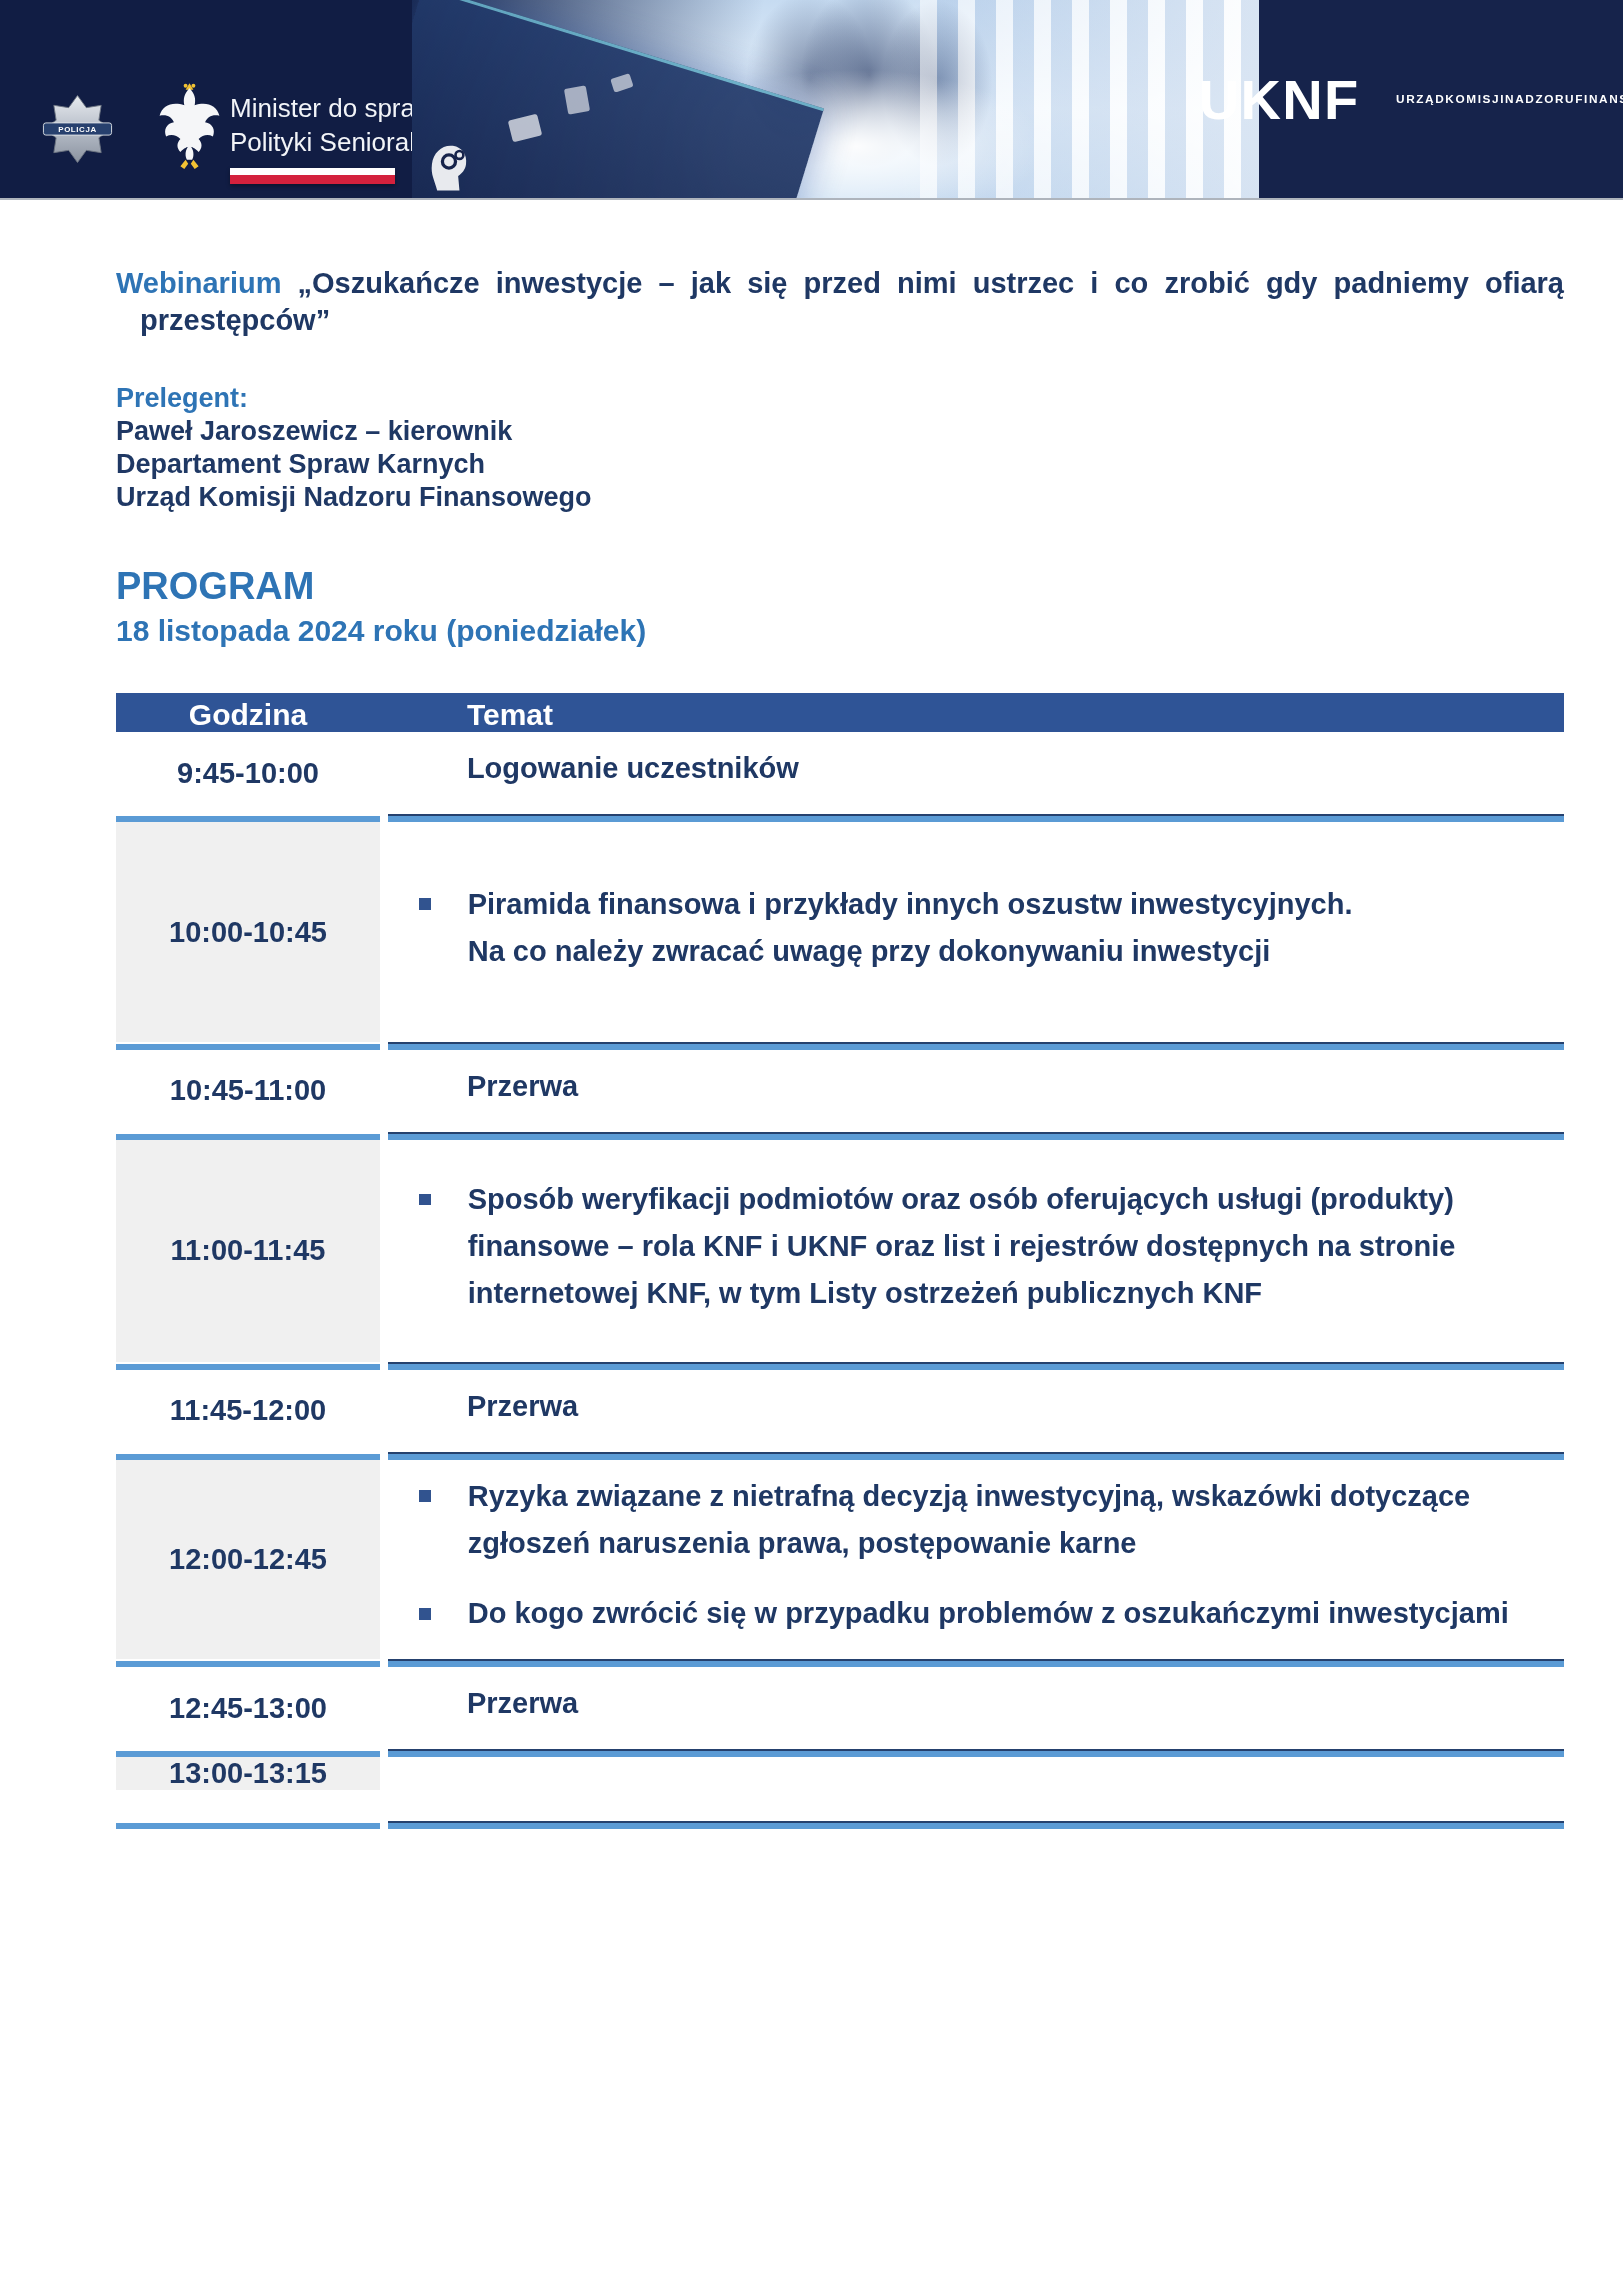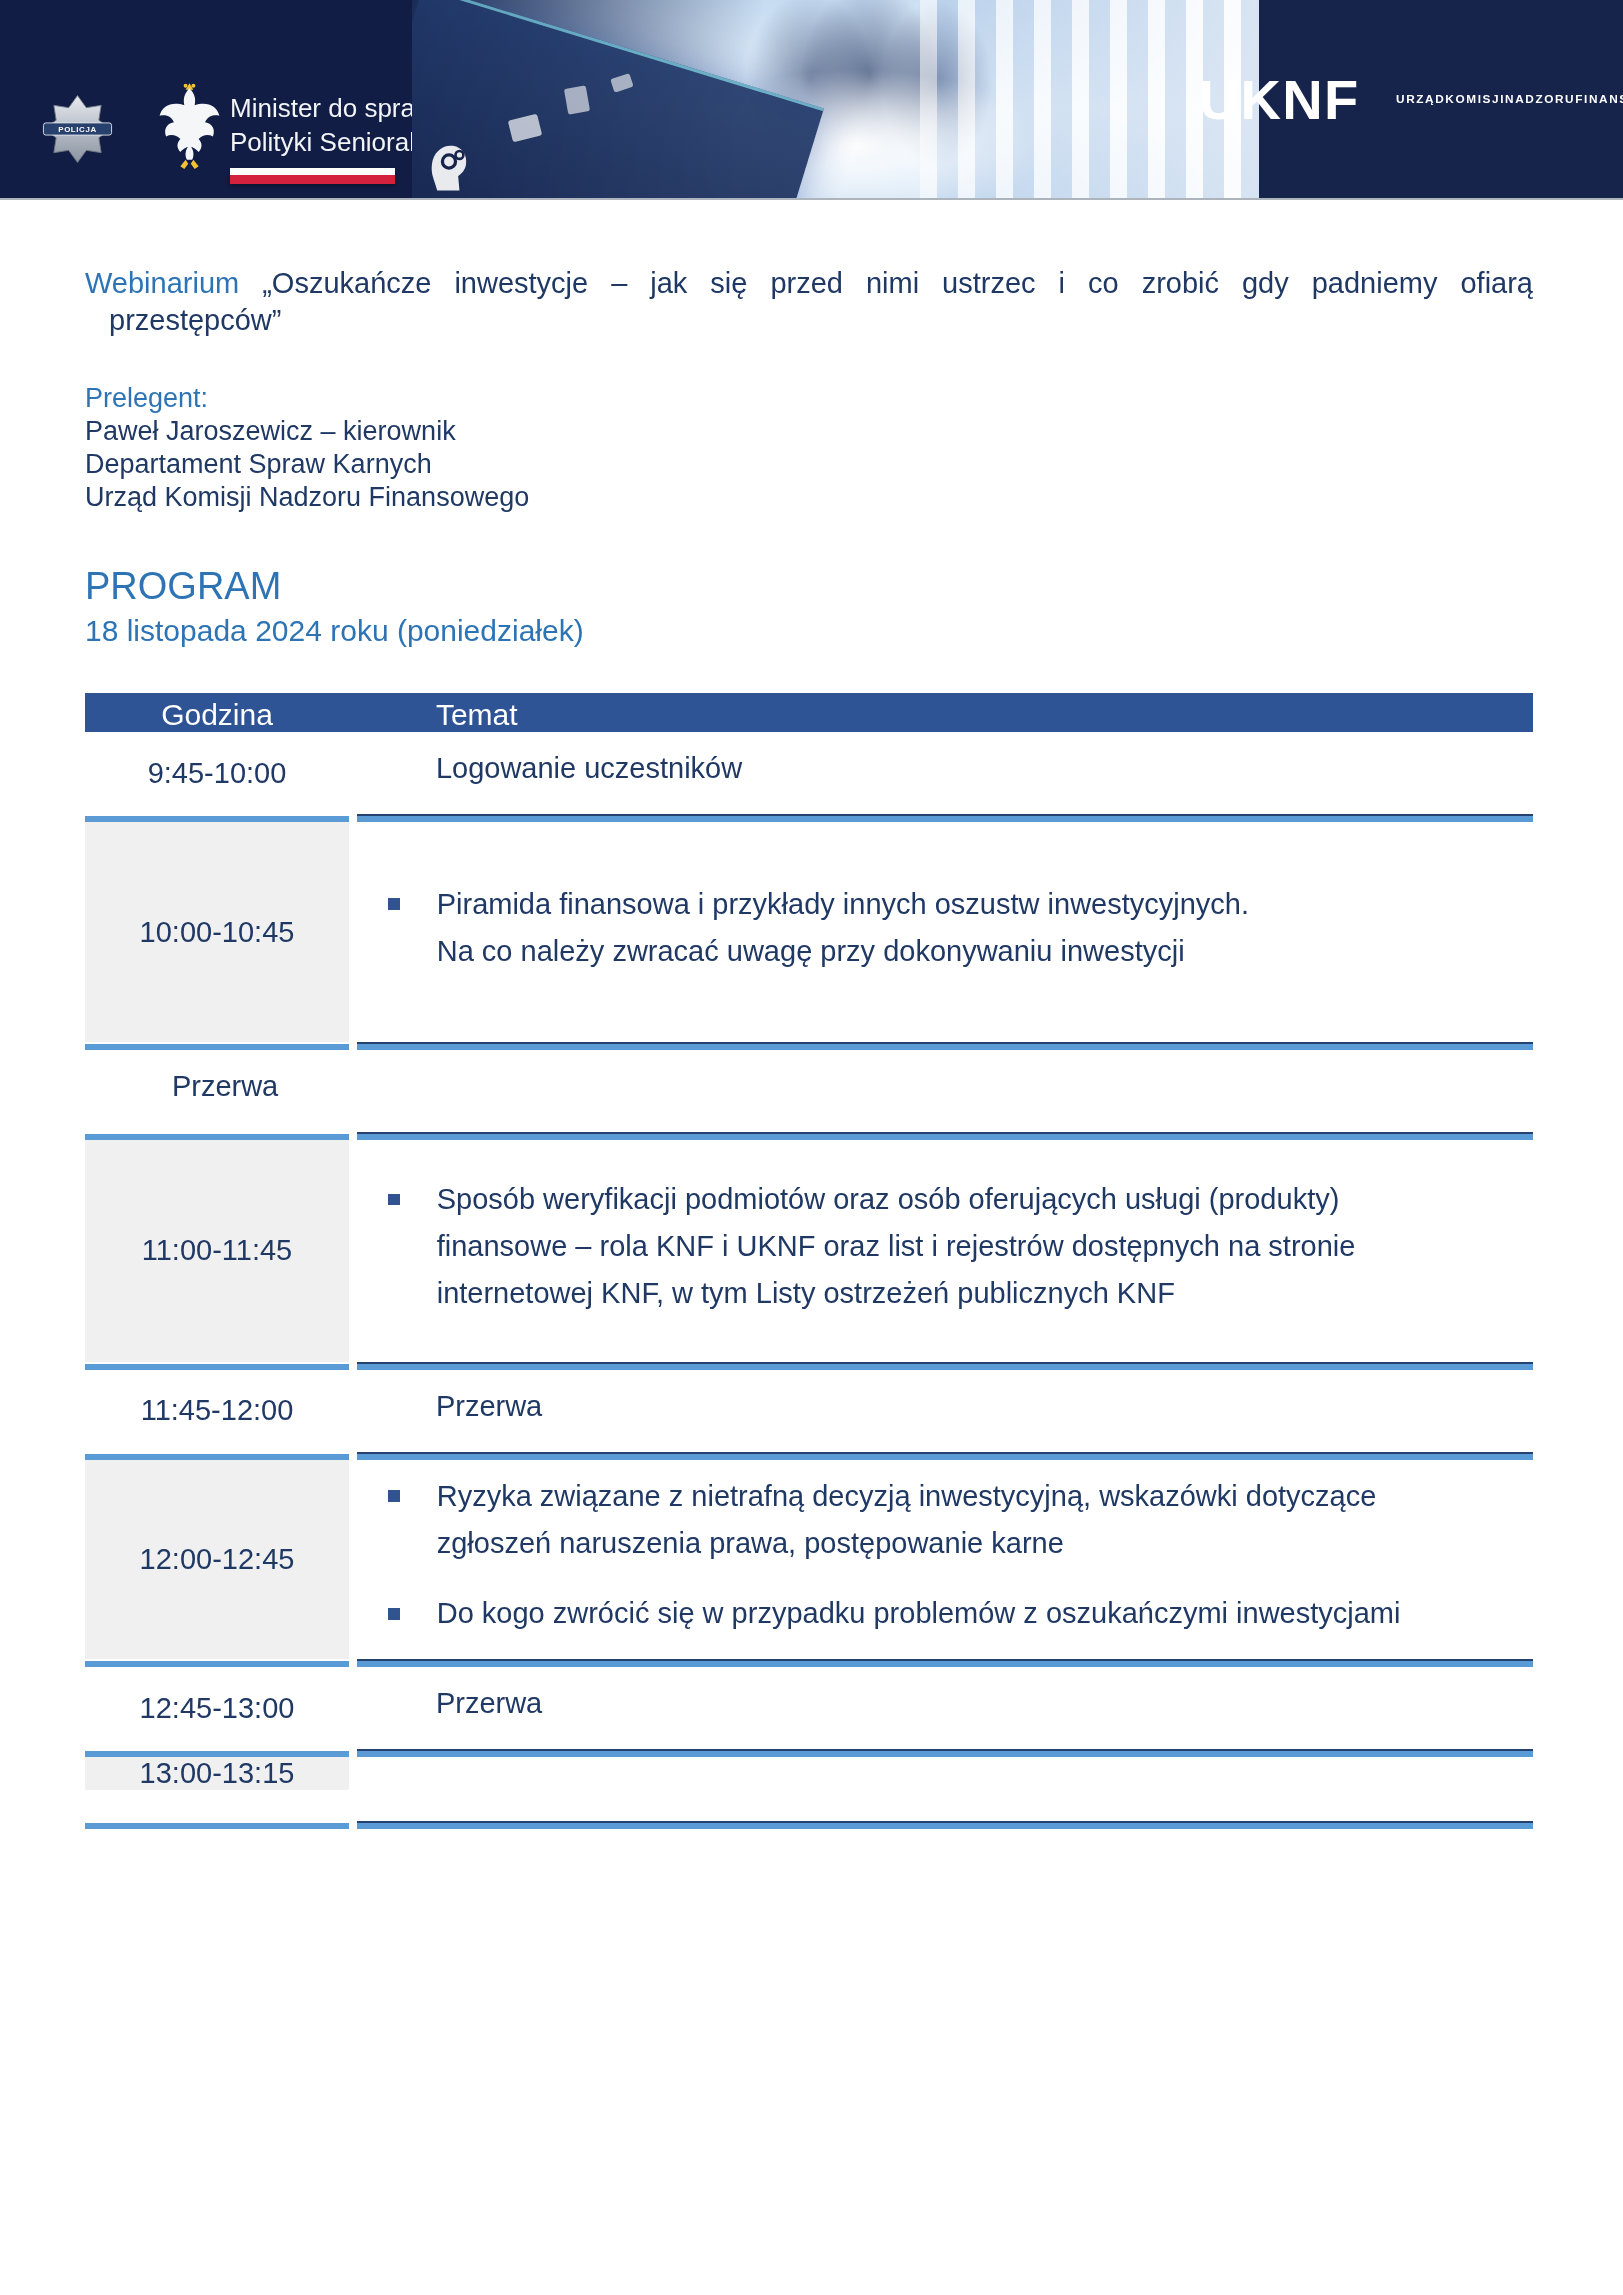--- a/index.html
+++ b/index.html
@@ -38,21 +38,21 @@
   .head-gears-icon { position:absolute; left:11.8px; bottom:5.2px; width:46px; height:59px; }
 
   .banner-right { position:relative; width:364px; height:100%; background:#16234B; flex:none; }
   .uknf-logo { position:absolute; left:0; top:0; width:100%; height:100%; display:flex; align-items:center; justify-content:center; }
   .uknf-acronym { color:#ffffff; font-size:56px; font-weight:700; letter-spacing:1.3px; }
   .uknf-divider { width:2px; height:60px; background:#ffffff; margin:0 17px 0 19.6px; }
   .uknf-full { display:flex; flex-direction:row; }
   .uknf-full span { color:#ffffff; font-size:11.8px; font-weight:700; letter-spacing:1.6px; line-height:15px; }
 
   
-  .content { position:absolute; left:85px; top:265px; width:1448px; color:#1F3864; font-weight:400; }
+  .content { position:absolute; left:116px; top:265px; width:1448px; color:#1F3864; font-weight:700; }
   .accent { color:#2E74B5; }
   .title-line1 { font-size:29px; line-height:37px; text-align:justify; text-align-last:justify; }
   .title-line2 { font-size:29px; line-height:37px;margin-left:24px; }
   .speaker { margin-top:43px; font-size:27px; line-height:33px; }
   .program-heading { margin-top:52px; font-size:38px; line-height:41px; color:#2E74B5; }
   .program-date { margin-top:5.2px; font-size:30px; line-height:37px; color:#2E74B5; }
 
   
   .program-table { margin-top:44px; width:1448px; }
   .thead { height:39px; background:#2F5496; display:flex; align-items:flex-end; color:#ffffff; font-size:30px; }
@@ -198,20 +198,21 @@
                 </div>
               </div>
             </div>
   </div>
           <div class="sep">
     <div class="s-left"></div>
     <div class="s-gap"></div>
     <div class="s-right"></div>
   </div>
           <div class="row plain" data-index="2">
+    <div class="cell-time">10:45-11:00</div>
     <div class="col-gap"></div>
     <div class="cell-topic">
       <div>Przerwa</div>
     </div>
   </div>
           <div class="sep">
     <div class="s-left"></div>
     <div class="s-gap"></div>
     <div class="s-right"></div>
   </div>

